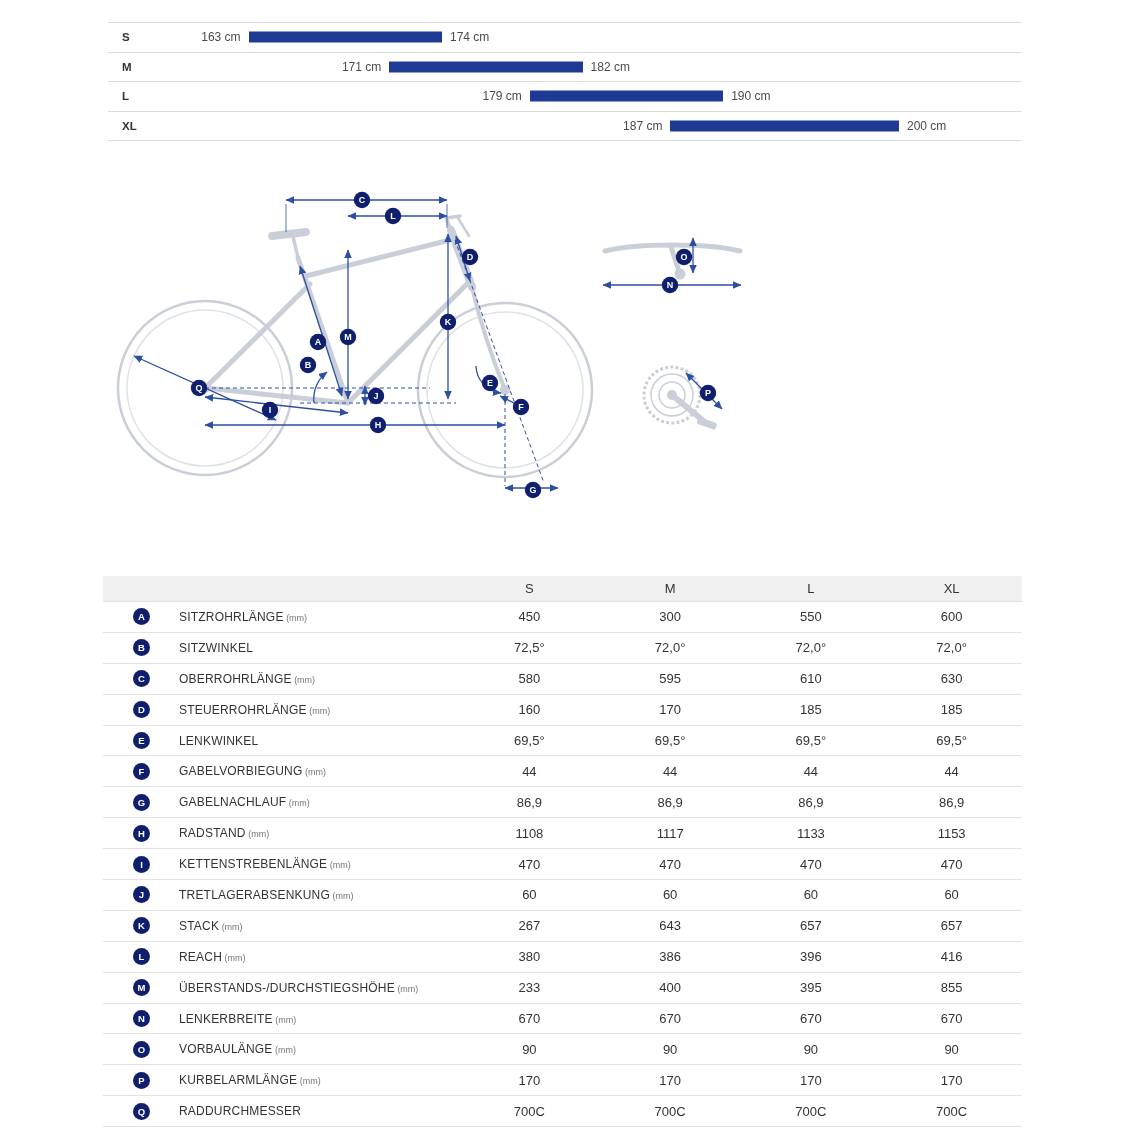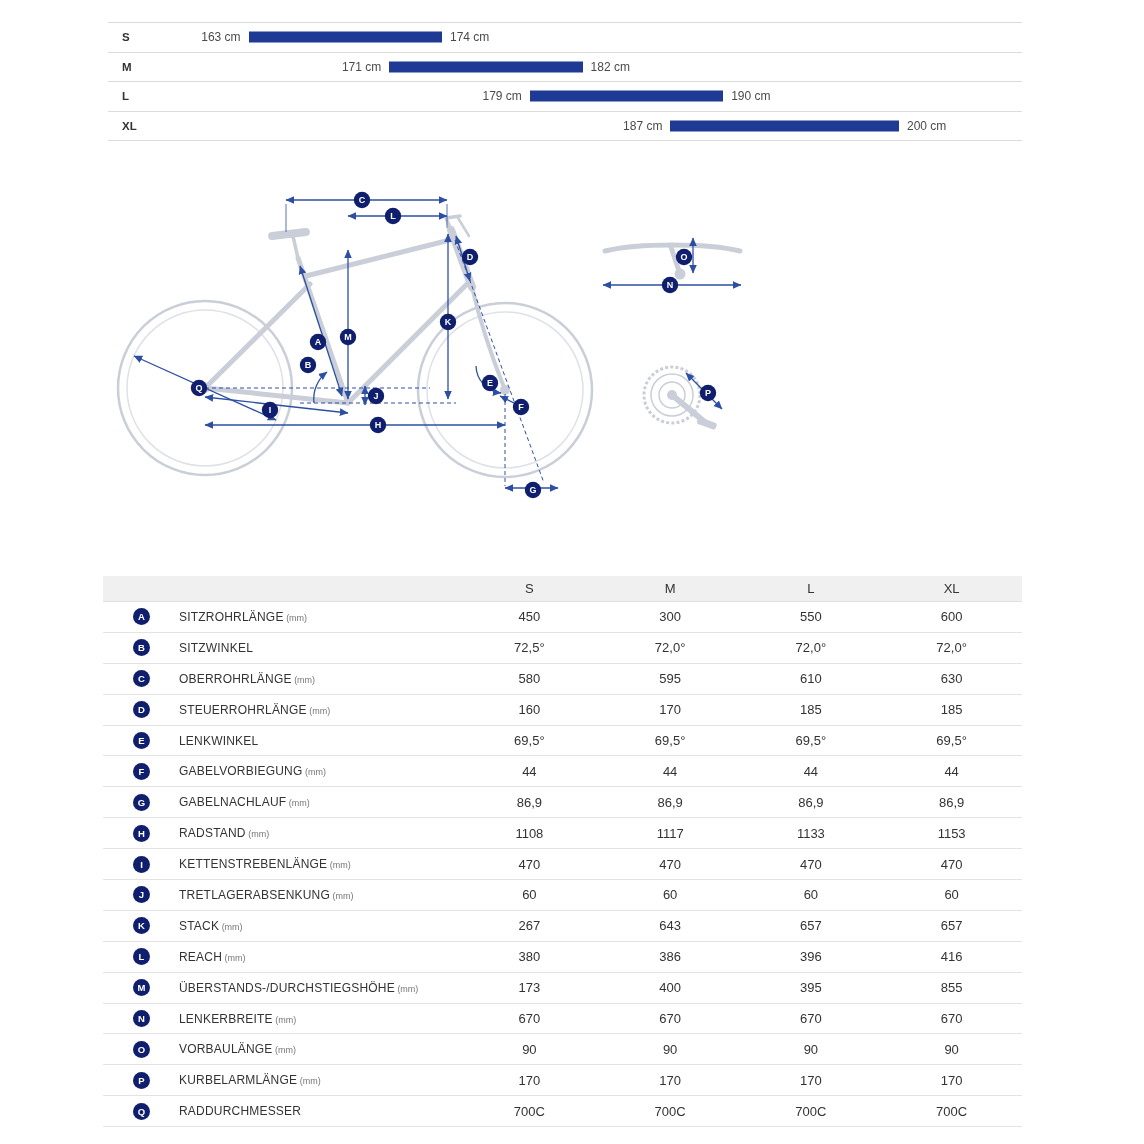--- a/index.html
+++ b/index.html
@@ -331,21 +331,21 @@
           <div><span class="gt-badge">L</span></div>
           <div class="gt-label">REACH<span class="gt-unit"> (mm)</span></div>
           <div class="gt-val">380</div>
           <div class="gt-val">386</div>
           <div class="gt-val">396</div>
           <div class="gt-val">416</div>
         </div>
         <div class="gt-row">
           <div><span class="gt-badge">M</span></div>
           <div class="gt-label">ÜBERSTANDS-/DURCHSTIEGSHÖHE<span class="gt-unit"> (mm)</span></div>
-          <div class="gt-val">173</div>
+          <div class="gt-val">233</div>
           <div class="gt-val">400</div>
           <div class="gt-val">395</div>
           <div class="gt-val">855</div>
         </div>
         <div class="gt-row">
           <div><span class="gt-badge">N</span></div>
           <div class="gt-label">LENKERBREITE<span class="gt-unit"> (mm)</span></div>
           <div class="gt-val">670</div>
           <div class="gt-val">670</div>
           <div class="gt-val">670</div>

